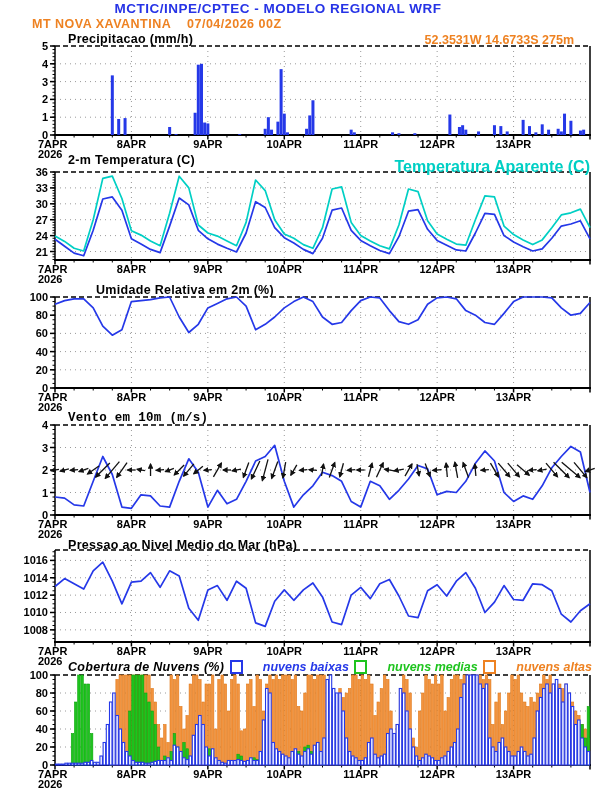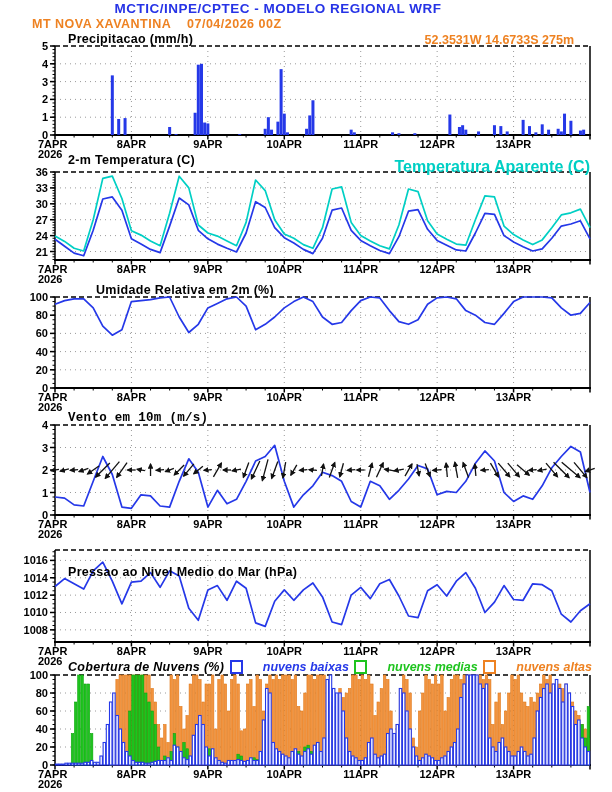--- a/index.html
+++ b/index.html
@@ -5,21 +5,21 @@
   html,body{margin:0;padding:0;background:#fff;}
   .page{position:relative;width:612px;height:792px;overflow:hidden;
         font-family:"Liberation Sans",sans-serif;font-weight:bold;}
   svg{position:absolute;left:0;top:0;z-index:1;}
   .abs{position:absolute;z-index:2;white-space:nowrap;}
   .h1{left:0;top:1px;width:540px;text-align:center;font-size:13.5px;letter-spacing:.5px;}
   .h2a{left:32px;top:17px;font-size:12.5px;letter-spacing:.5px;}
   .h2b{left:187px;top:17px;font-size:12.5px;letter-spacing:.5px;}
   .coords{right:38px;top:33px;font-size:12.5px;}
   .pt{left:68px;font-size:12.5px;color:#000;letter-spacing:.3px;}
-  .pt1{top:32px;}.pt2{top:146px;margin-top:7px;}.pt3{top:283px;margin-left:28px;}.pt4{top:411px;font-family:Liberation Mono, monospace;}.pt5{top:565px;}
+  .pt1{top:32px;}.pt2{top:146px;margin-top:7px;}.pt3{top:283px;margin-left:28px;}.pt4{top:411px;font-family:Liberation Mono, monospace;}.pt5{top:538px;}
   .tleg{right:22px;top:158px;font-size:16px;}
   .cloudrow{left:68px;top:660px;width:524px;display:flex;align-items:center;
             justify-content:space-between;font-size:12.5px;font-style:italic;}
   .lgitem{display:flex;gap:20px;}
   .lgsq{display:inline-block;width:9px;height:10px;border:2px solid #000;background:#fff;}
 </style>
 </head>
 <body>
 
 <div class="page">

